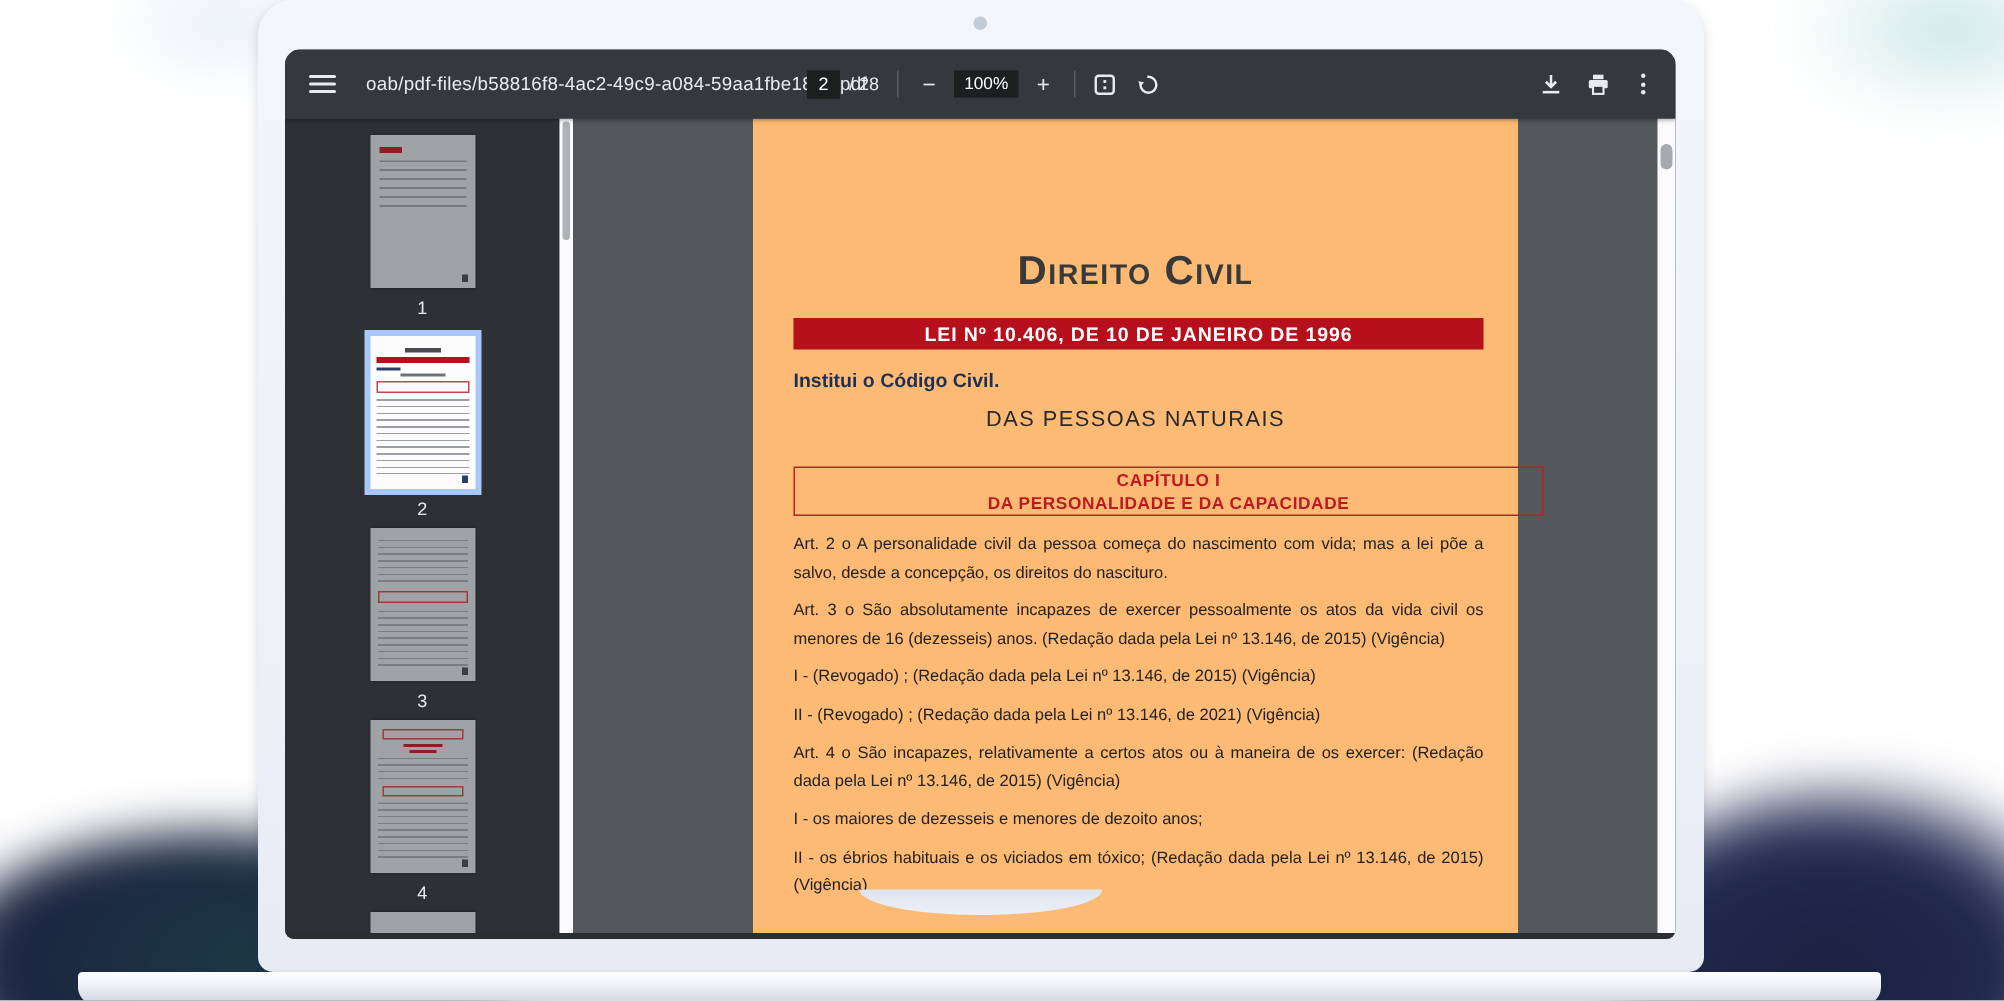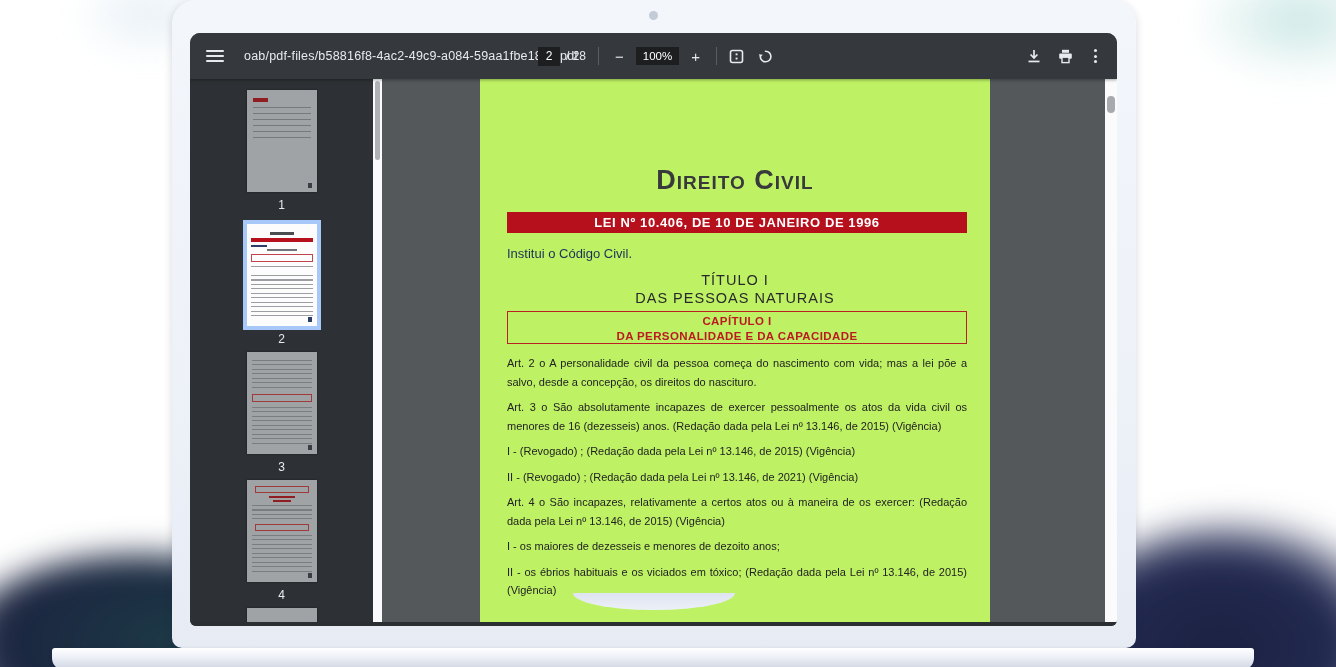--- a/index.html
+++ b/index.html
@@ -85,30 +85,30 @@
                background:repeating-linear-gradient(180deg,#7a7d80 0 1px, rgba(0,0,0,0) 1px 4.5px); }
 
   
   .side-scroll { width:9px; flex:0 0 9px; background:#fbfbfd; position:relative; }
   .side-scroll .scroll-thumb { position:absolute; left:2px; top:2px; width:5px; height:79px; background:#aeb1b5; border-radius:3px; }
   .right-scroll { width:12px; flex:0 0 12px; background:#fbfbfd; position:relative; }
   .right-scroll .scroll-thumb { position:absolute; left:2px; top:17px; width:8px; height:17px; background:#a6a9ad; border-radius:4px; }
 
   
   .main { flex:1 1 auto; position:relative; overflow:hidden; background:#54585b; }
-  .page { position:absolute; left:98px; top:0; width:510px; height:543px; background:#bef264; }
+  .page { position:absolute; left:120px; top:0; width:510px; height:543px; background:#fdba74; }
 
   .doc-title { position:absolute; left:0; right:0; top:86px; text-align:center; font-variant:small-caps;
                font-size:27px; font-weight:600; letter-spacing:1px; color:#38393b; }
   .law-banner { position:absolute; left:27px; width:460px; top:133px; height:21px; background:#b5101b;
                 color:#fff; font-size:13px; font-weight:bold; letter-spacing:.6px; text-align:center; line-height:21px; }
-  .doc-subtitle { position:absolute; left:27px; top:167px; font-size:13px; font-weight:normal; color:#1c3057; }
+  .doc-subtitle { position:absolute; left:27px; top:167px; font-size:13px; font-weight:bold; color:#1c3057; }
   .titulo { position:absolute; left:0; right:0; top:192px; text-align:center; color:#29292b;
             font-size:14.5px; font-weight:500; letter-spacing:1px; line-height:18px; }
-  .capitulo-box { position:absolute; left:27px; width:460px; top:232px; height:33px; border:1px solid #bb2025;
+  .capitulo-box { position:absolute; left:27px; width:500px; top:232px; height:33px; border:1px solid #bb2025;
                   text-align:center; color:#bb1a22; font-size:11.5px; font-weight:bold; letter-spacing:.4px;
                   line-height:15px; padding-top:2px; }
   .doc-body { position:absolute; left:27px; width:460px; top:275px; font-size:11px; color:#222;
               line-height:18.5px; text-align:justify; }
   .doc-body p { margin-bottom:7px; }
 
   svg { display:block; }
 </style>
 </head>
 <body>
@@ -240,21 +240,20 @@
         <div class="main">
           <div class="page">
 
             <div class="doc-title">Direito Civil</div>
 
             <div class="law-banner">LEI Nº 10.406, DE 10 DE JANEIRO DE 1996</div>
 
             <div class="doc-subtitle">Institui o Código Civil.</div>
 
             <div class="titulo">
-              <div>TÍTULO I</div>
               <div>DAS PESSOAS NATURAIS</div>
             </div>
 
             <div class="capitulo-box">
               <div>CAPÍTULO I</div>
               <div>DA PERSONALIDADE E DA CAPACIDADE</div>
             </div>
 
             <div class="doc-body">
               <p>Art. 2 o A personalidade civil da pessoa começa do nascimento com vida; mas a lei põe a salvo, desde a concepção, os direitos do nascituro.</p>

